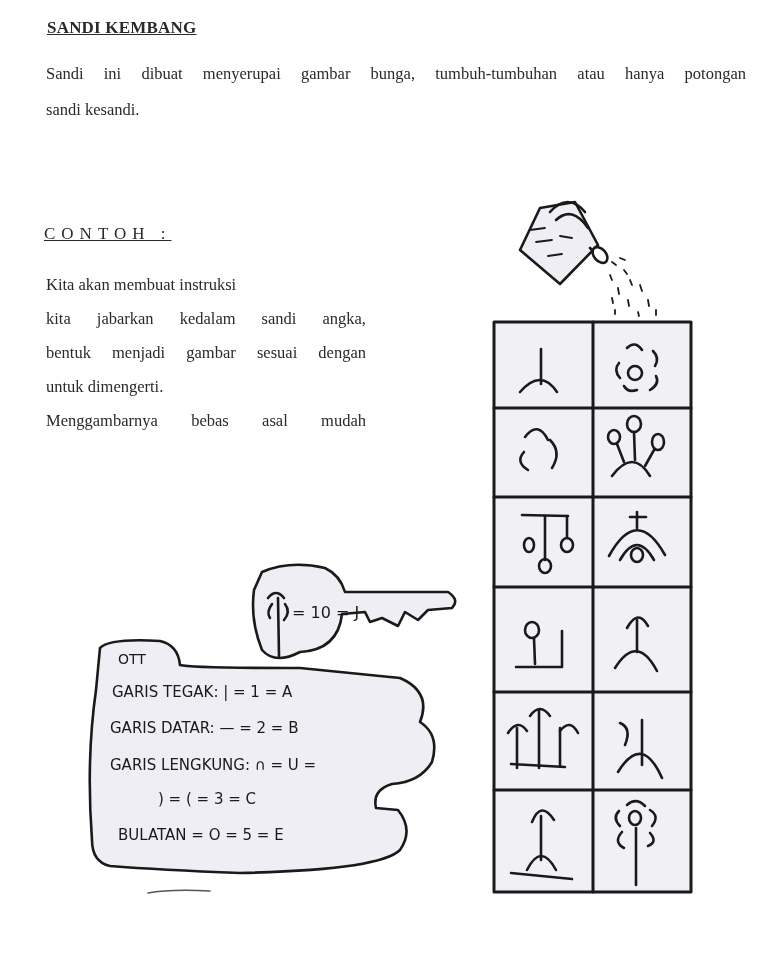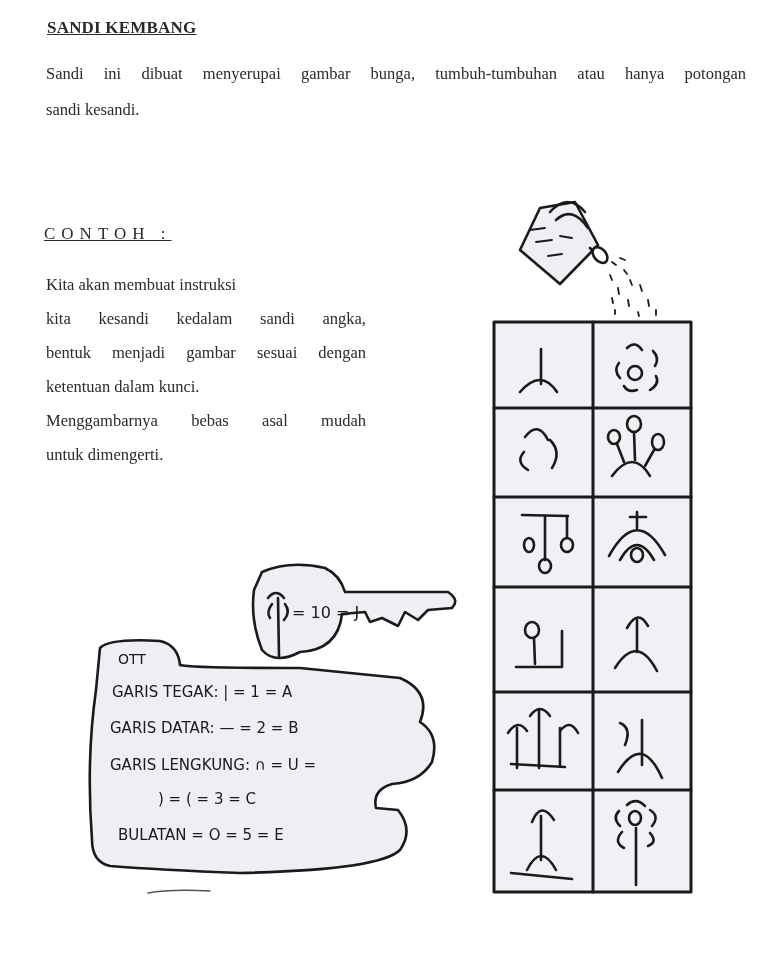--- a/index.html
+++ b/index.html
@@ -28,25 +28,24 @@
 
 <div class="abs para" style="top:56px;">
   <span class="line">Sandi ini dibuat menyerupai gambar bunga, tumbuh-tumbuhan atau hanya potongan</span>
   <span class="line last">sandi kesandi.</span>
 </div>
 
 <div class="abs contoh">CONTOH :</div>
 
 <div class="abs left-col" style="top:252px;margin-top:16px;">
   <span class="line last">Kita akan membuat instruksi</span>
-  <span class="line">kita kesandi kedalam sandi angka,</span>
+  <span class="line">kita jabarkan kedalam sandi angka,</span>
   <span class="line">bentuk menjadi gambar sesuai dengan</span>
-  <span class="line last">ketentuan dalam kunci.</span>
+  <span class="line last">untuk dimengerti.</span>
   <span class="line">Menggambarnya bebas asal mudah</span>
-  <span class="line last">untuk dimengerti.</span>
 </div>
 
 <svg width="760" height="960" viewBox="0 0 760 960" fill="none" stroke="#1a1a1a" stroke-width="2.6" stroke-linecap="round" stroke-linejoin="round">
 
   <g>
     <path d="M540 208 L575 202 L598 245 L560 284 L520 250 Z" fill="#eeeef4"></path>
     <path d="M550 212 Q568 192 585 212"></path>
     <path d="M556 220 Q572 205 588 228"></path>
     <path d="M590 248 L600 258"></path>
     <ellipse cx="600" cy="255" rx="6" ry="9" transform="rotate(-40 600 255)" fill="#fff"></ellipse>

